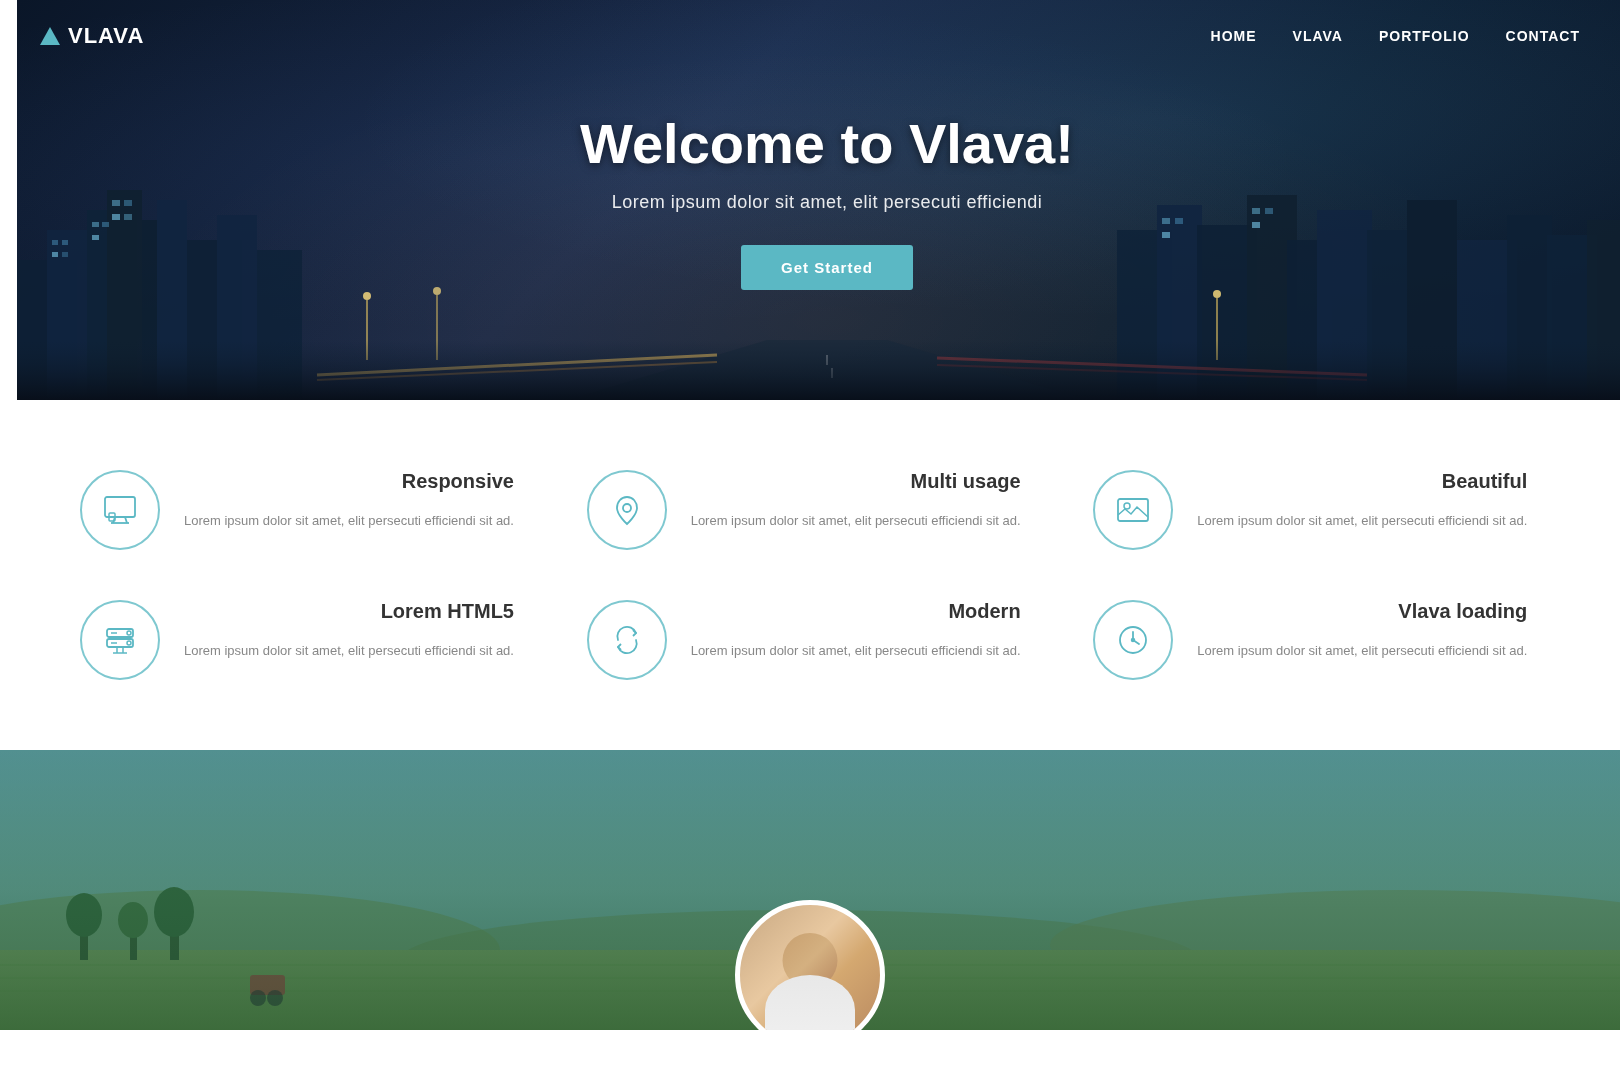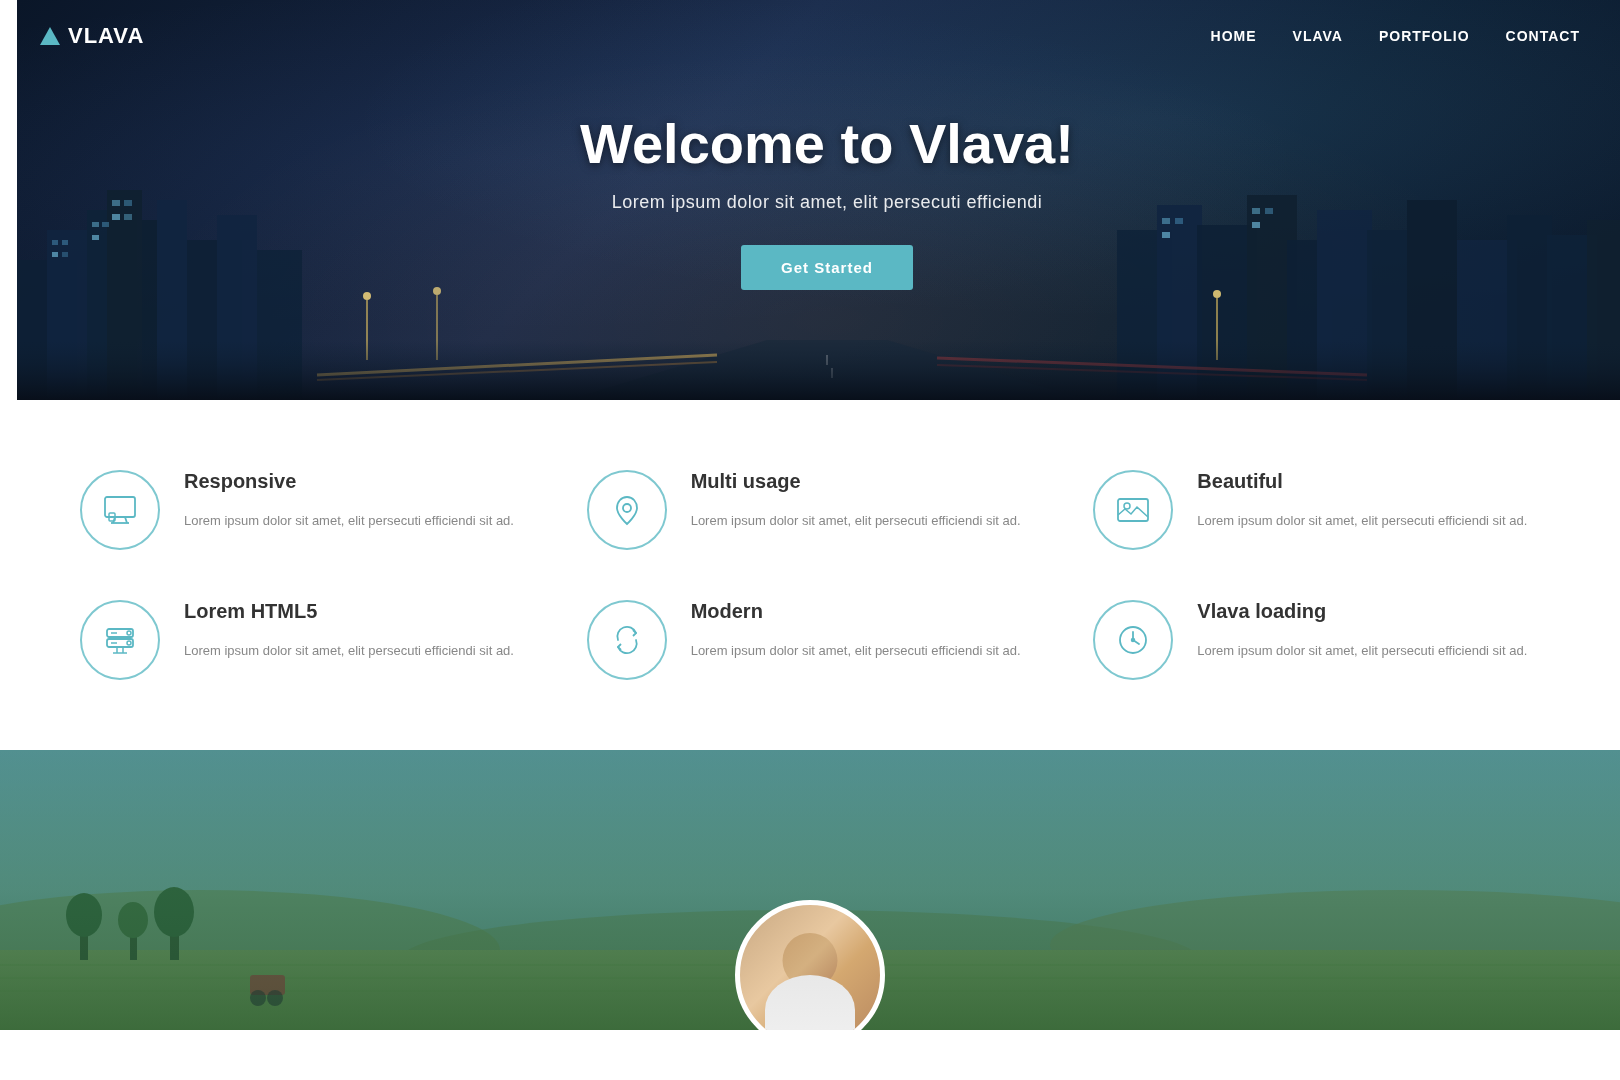--- a/index.html
+++ b/index.html
@@ -98,20 +98,21 @@
 
     
     .features {
       background: #fff;
       padding: 70px 80px;
     }
     .features-grid {
       display: grid;
       grid-template-columns: repeat(3, 1fr);
       gap: 50px 60px;
+      text-align: right;
     }
     .feature-item {
       display: flex;
       align-items: flex-start;
       gap: 24px;
     }
     .feature-icon-wrap {
       flex-shrink: 0;
       width: 80px;
       height: 80px;

